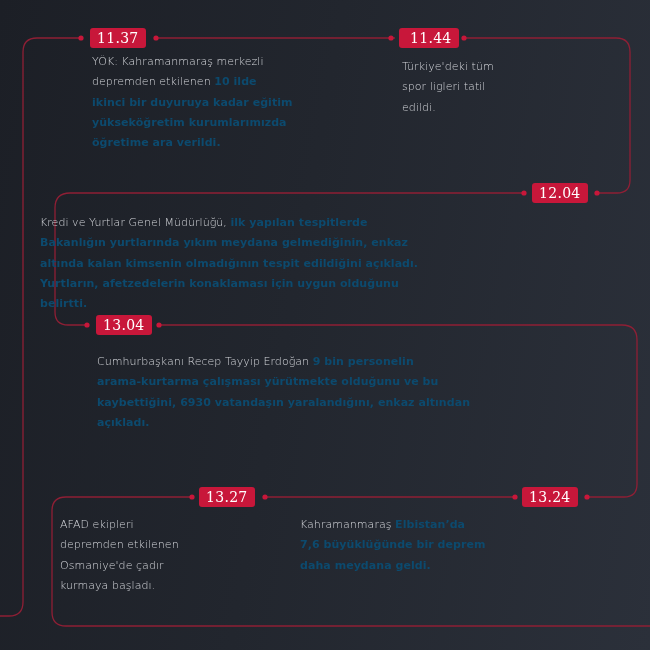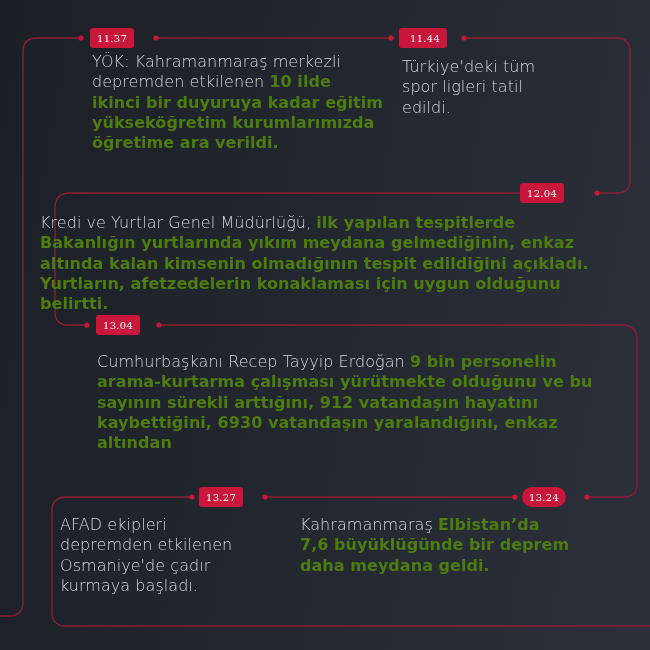--- a/index.html
+++ b/index.html
@@ -11,33 +11,33 @@
   }
   svg.lines { position: absolute; left: 0; top: 0; width: 650px; height: 650px; }
   .badge {
     position: absolute;
     height: 20px;
     padding: 0 7px;
     background: #c8173a;
     color: #ffffff;
     border-radius: 3px;
     font-family: "DejaVu Serif", serif;
-    font-size: 10px;
+    font-size: 14px;
     line-height: 21px;
     letter-spacing: 0.3px;
   }
   .text {
     position: absolute;
-    font-size: 16px;
+    font-size: 11px;
     line-height: 20.3px;
     color: #d4d6db;
     font-weight: 300;
     letter-spacing: 0.05px;
   }
-  .text b { color: #4d7c0f; font-weight: 700; }
+  .text b { color: #0c4a6e; font-weight: 700; }
   .right { text-align: left; }
 </style>
 </head>
 <body>
 
 <svg class="lines" viewBox="0 0 650 650" xmlns="http://www.w3.org/2000/svg">
   <g fill="none" stroke="#8f1f35" stroke-width="1.3">
 
     <path d="M 80 38 L 37 38 Q 23 38 23 52 L 23 602 Q 23 616 9 616 L 0 616"></path>
 
@@ -77,38 +77,38 @@
   <div><b>öğretime ara verildi.</b></div>
 </div>
 
 <div class="badge" style="left:399px; top:28px;padding-left:11px;">11.44</div>
 <div class="text" style="left:402px; top:57px; width:200px;">
   <div><span>Türkiye'deki tüm</span></div>
   <div><span>spor ligleri tatil</span></div>
   <div><span>edildi.</span></div>
 </div>
 
-<div class="badge" style="left:520px; top:183px;text-align:center;">12.04</div>
+<div class="badge" style="left:532px; top:183px;text-align:center;">12.04</div>
 <div class="text right" style="left:40px; top:213px; width:558px;">
   <div><span>Kredi ve Yurtlar Genel Müdürlüğü, </span><b>ilk yapılan tespitlerde</b></div>
   <div><b>Bakanlığın yurtlarında yıkım meydana gelmediğinin, enkaz</b></div>
   <div><b>altında kalan kimsenin olmadığının tespit edildiğini açıkladı.</b></div>
   <div><b>Yurtların, afetzedelerin konaklaması için uygun olduğunu</b></div>
   <div><b>belirtti.</b></div>
 </div>
 
 <div class="badge" style="left:96px; top:315px;">13.04</div>
 <div class="text" style="left:97px; top:352px; width:520px;">
   <div><span>Cumhurbaşkanı Recep Tayyip Erdoğan </span><b>9 bin personelin</b></div>
   <div><b>arama-kurtarma çalışması yürütmekte olduğunu ve bu</b></div>
-  <div><b>sayının sürekli arttığını, 912 vatandaşın hayatını</b></div>
   <div><b>kaybettiğini, 6930 vatandaşın yaralandığını, enkaz altından</b></div>
+  <div><b>açıkladı.</b></div>
 </div>
 
-<div class="badge" style="left:522px; top:487px;border-radius:10px;">13.24</div>
+<div class="badge" style="left:522px; top:487px;">13.24</div>
 <div class="text right" style="left:300px; top:515px; width:288px;">
   <div><span>Kahramanmaraş </span><b>Elbistan’da</b></div>
   <div><b>7,6 büyüklüğünde bir deprem</b></div>
   <div><b>daha meydana geldi.</b></div>
 </div>
 
 <div class="badge" style="left:199px; top:487px;">13.27</div>
 <div class="text right" style="left:60px; top:515px; width:204px;">
   <div><span>AFAD ekipleri</span></div>
   <div><span>depremden etkilenen</span></div>

